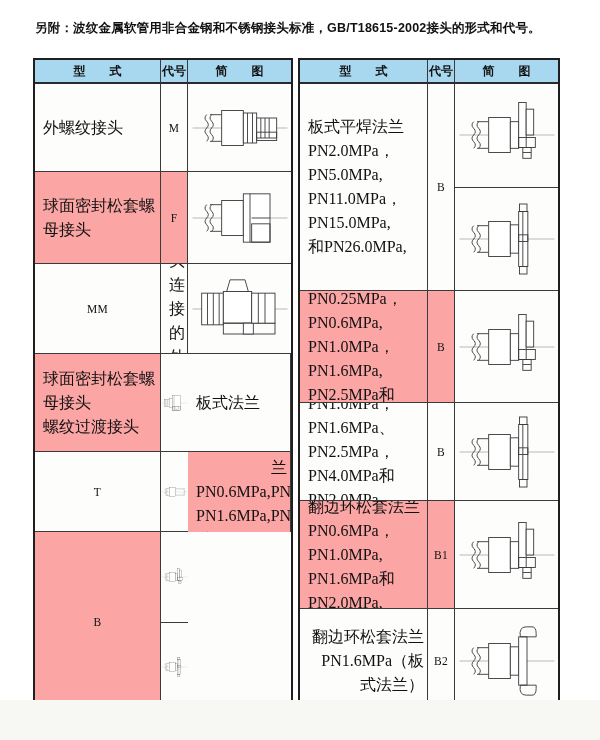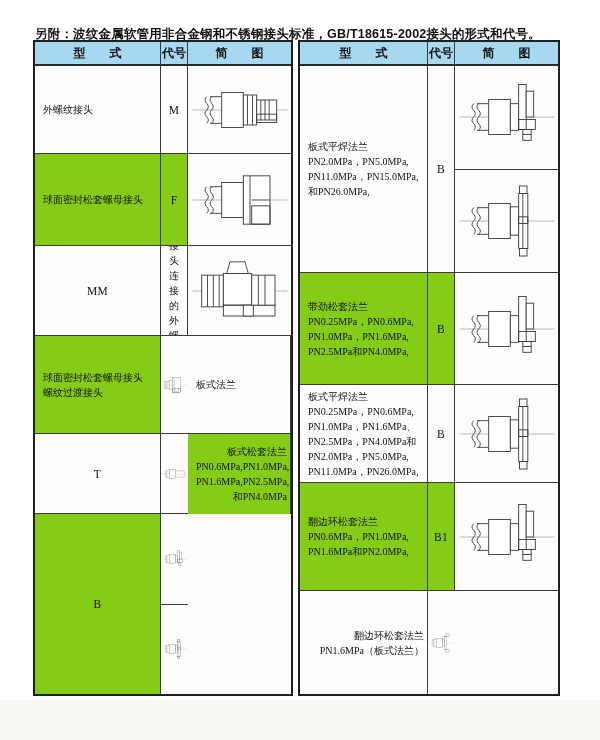--- a/index.html
+++ b/index.html
@@ -1,45 +1,45 @@
 <!DOCTYPE html>
 <html><head>
 <meta charset="utf-8">
 <style>
   html,body{margin:0;padding:0;}
   body{width:600px;height:740px;background:#ffffff;position:relative;overflow:hidden;
        font-family:"Liberation Serif","DejaVu Serif",serif;color:#111;}
-  .page-title{position:absolute;left:35px;top:26px;font-size:12.5px;font-weight:600;
+  .page-title{position:absolute;left:35px;top:20px;font-size:12.5px;font-weight:600;
        font-family:"Liberation Sans","DejaVu Sans",sans-serif;white-space:nowrap;letter-spacing:0.2px;}
   .footer-strip{position:absolute;left:0;top:700px;width:600px;height:40px;background:#f7f7f4;}
 
-  .tbl{position:absolute;top:40px;border:2px solid #1f1f1f;background:#fdfdfb;
+  .tbl{position:absolute;top:58px;border:2px solid #1f1f1f;background:#fdfdfb;
        display:grid;box-sizing:border-box;}
   .tbl-left{left:33px;width:260px;height:656px;
        grid-template-columns:126px 27px 103px;
        grid-template-rows:24px 88px 92px 90px 98px 80px 180px;}
   .tbl-right{left:298px;width:262px;height:656px;
        grid-template-columns:128px 27px 103px;
        grid-template-rows:24px 207px 112px 98px 108px 103px;}
 
   .cell{border-right:1px solid #3a3a3a;border-bottom:1px solid #3a3a3a;
         box-sizing:border-box;overflow:hidden;}
   .last-col{border-right:none;}
   .last-row{border-bottom:none;text-align:right;}
   .th{background:#a8d8f0;display:flex;align-items:center;justify-content:center;
       font-size:12px;font-weight:bold;white-space:pre;border-bottom:2px solid #2a2a2a;}
   .tcell{display:flex;flex-direction:column;justify-content:center;
-      padding:4px 3px 4px 8px;font-size:10px;line-height:1.5;white-space:pre-line;}
+      padding:4px 3px 4px 8px;font-size:16px;line-height:1.5;white-space:pre-line;}
   .ccell{display:flex;align-items:center;justify-content:center;
       font-size:11.5px;letter-spacing:0.3px;}
   .scell{display:flex;align-items:center;justify-content:center;background:#fdfdfb;padding:0;}
   .scell-split{display:flex;flex-direction:column;padding:0;background:#fdfdfb;}
   .split-half{flex:1;display:flex;align-items:center;justify-content:center;}
   .split-top{border-bottom:1px solid #3a3a3a;}
-  .hl{background:#84cc16;}
+  .hl{background:#fca5a5;}
   .diag{width:100px;height:76px;display:flex;align-items:center;justify-content:center;}
   .diag svg{width:100%;height:100%;}
   .ln{stroke:#3c3c3c;stroke-width:1.1;fill:none;}
   .shape{stroke:#3c3c3c;stroke-width:1.1;fill:#ffffff;}
   .cl{stroke:#8a8a8a;stroke-width:0.7;}
   .hidden-defs{position:absolute;width:0;height:0;}
 </style>
 </head>
 <body>
 
@@ -303,20 +303,21 @@
           <rect class="shape" x="83" y="14" width="9" height="31"></rect>
           <rect class="ln" x="74" y="48" width="20" height="12" fill="url(#hatch)"></rect>
           <rect class="ln" x="79" y="60" width="10" height="13" fill="url(#hatch)"></rect>
           <path class="ln" d="M79,66 H89"></path>
         </svg>
       </div>
   </div>
 
   <div class="cell tcell last-row">翻边环松套法兰
 PN1.6MPa（板式法兰）</div>
+  <div class="cell ccell last-row">B2</div>
   <div class="cell scell last-col last-row">
     <div class="diag">
         <svg viewBox="0 0 120 90" preserveAspectRatio="xMidYMid meet">
           <line class="cl" x1="3" y1="45" x2="117" y2="45"></line>
           <path class="ln" d="M20,29 q-4,4 0,8 q4,4 0,8 q-4,4 0,8 q4,4 0,8"></path>
           <path class="ln" d="M26,29 q-4,4 0,8 q4,4 0,8 q-4,4 0,8 q4,4 0,8"></path>
           <path class="ln" d="M24,29 H38 M24,61 H38"></path>
           <rect class="shape" x="38" y="24" width="26" height="42"></rect>
           <rect class="shape" x="64" y="28" width="10" height="34"></rect>
           <rect class="shape" x="74" y="16" width="10" height="58"></rect>

